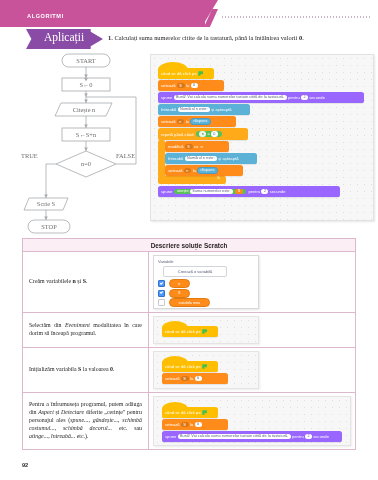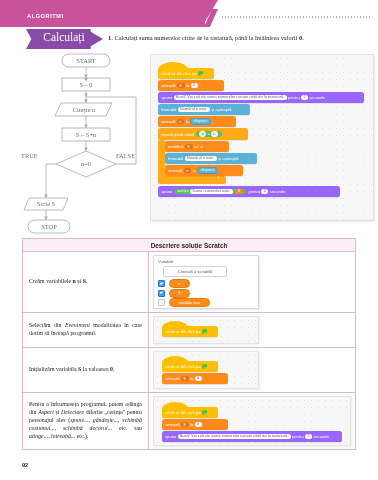--- a/index.html
+++ b/index.html
@@ -288,21 +288,21 @@
 <body>
 
 <div class="header-band"></div>
 <div class="header-band-tip"></div>
 <div class="header-slash"></div>
 <div class="header-chapter">ALGORITMI</div>
 <div class="header-dots"></div>
 
 <div class="banner">
   <div class="banner-shape"></div>
-  <div class="banner-label">Calculați</div>
+  <div class="banner-label">Aplicații</div>
 </div>
 
 <div class="task-line">
   <b>1.</b><span> Calculați suma numerelor citite de la tastatură, până la întâlnirea valorii </span><b>0</b><span>.</span>
 </div>
 
 <div class="flow">
   <svg width="132" height="184" viewBox="0 0 132 184">
     <g fill="none" stroke="#a7a9ac" stroke-width="0.8">
 

